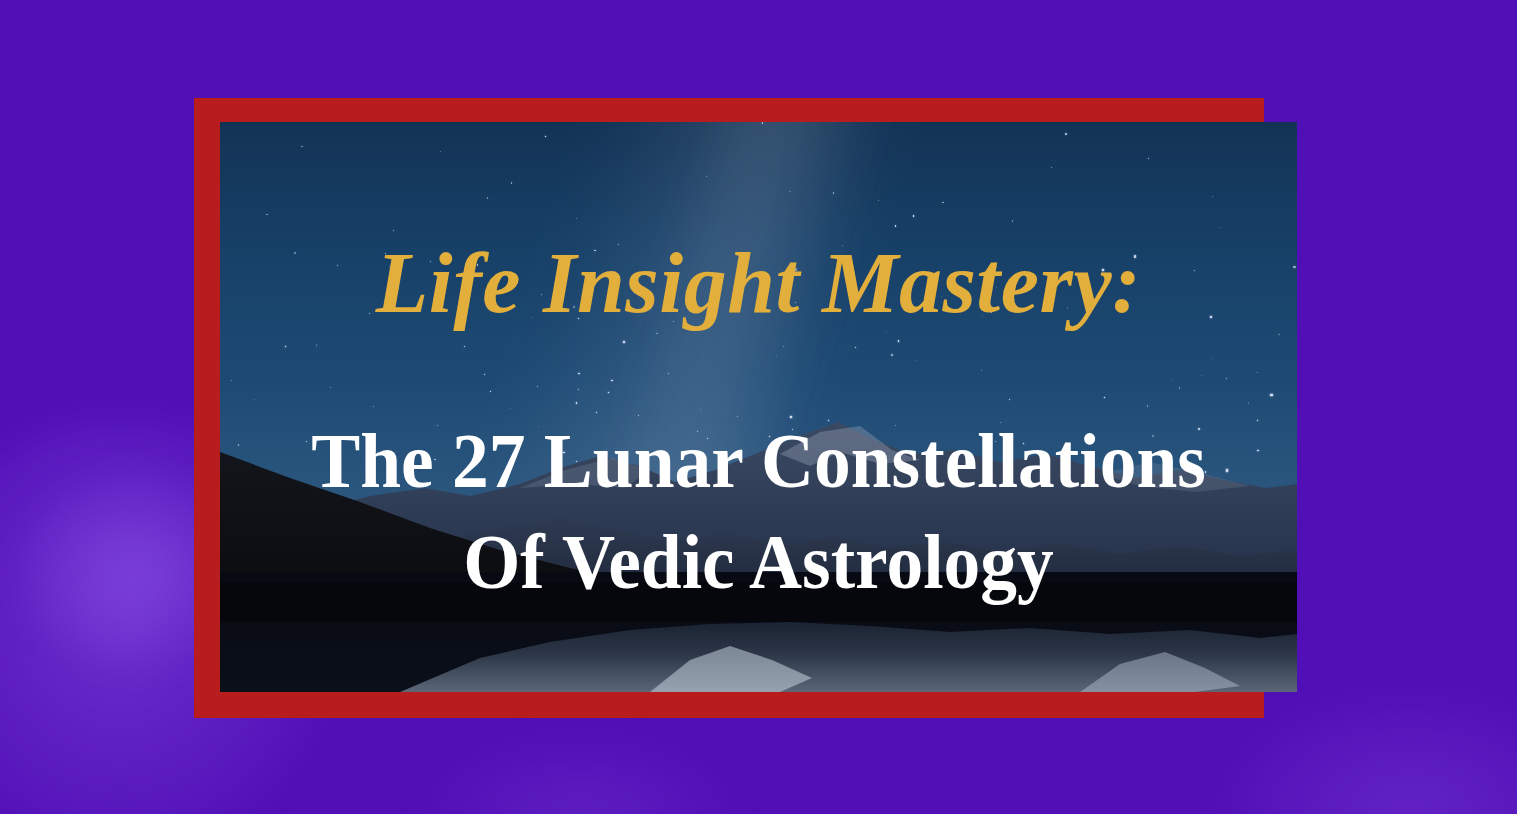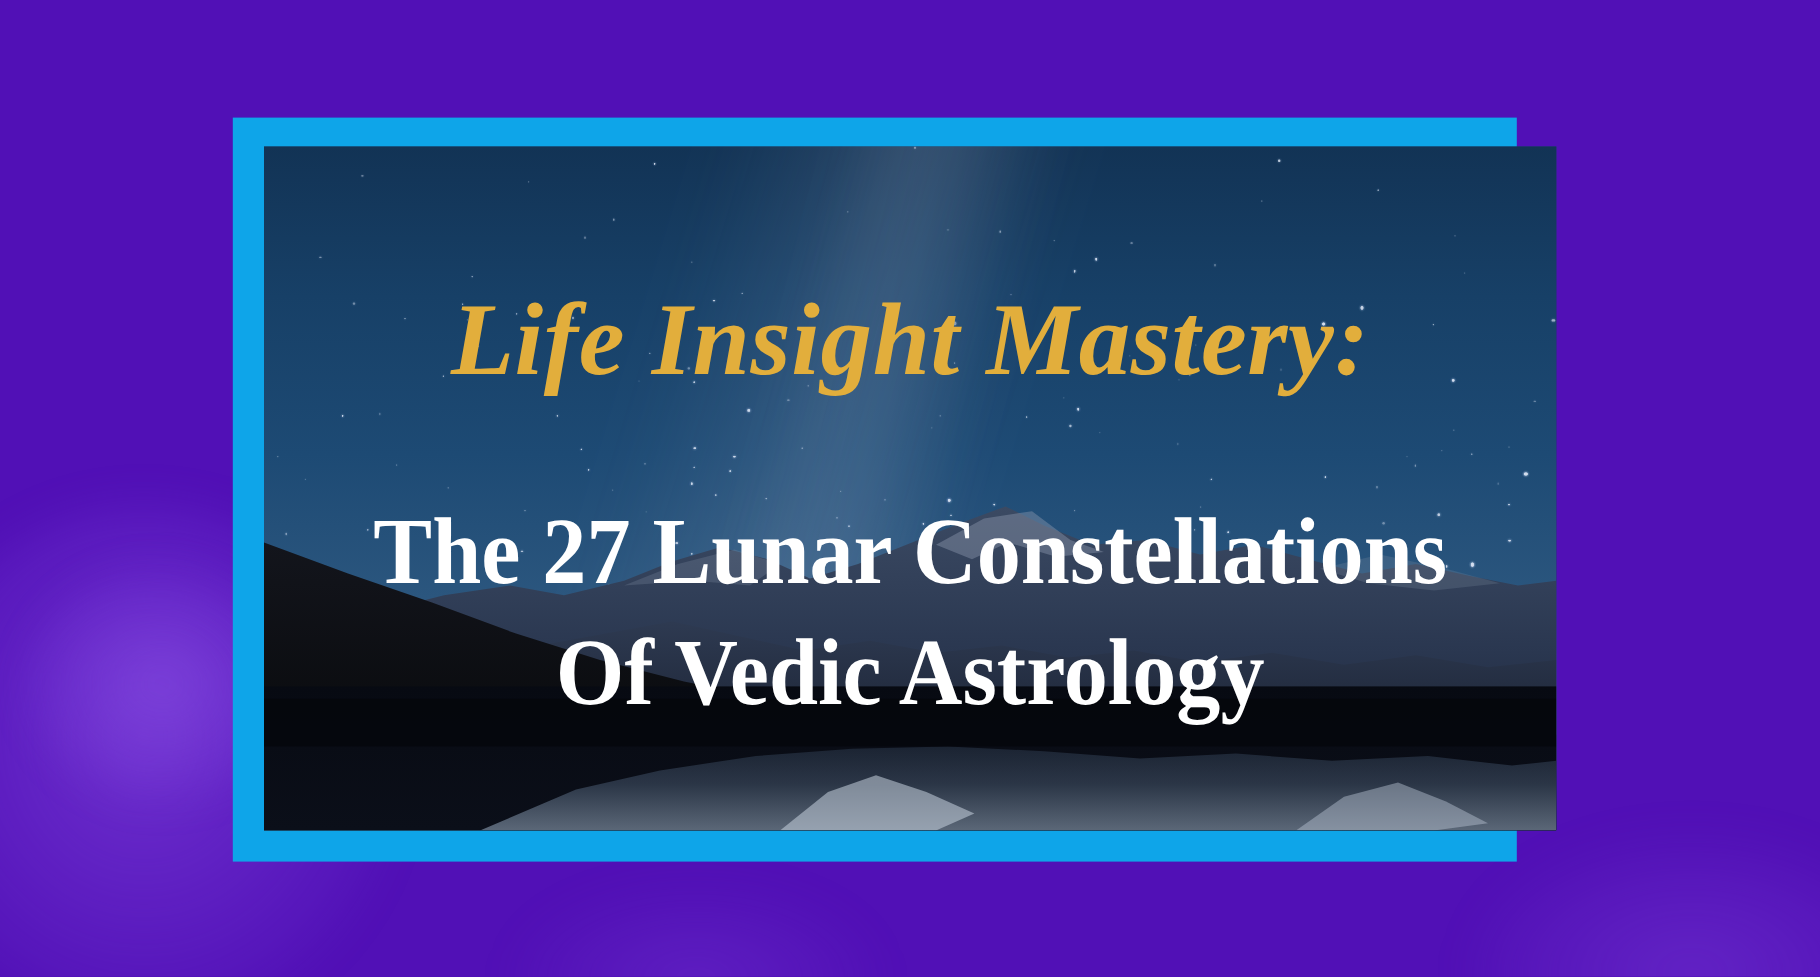--- a/index.html
+++ b/index.html
@@ -75,21 +75,21 @@
     filter: blur(18px);
   }
 
   
   .frame {
     position: absolute;
     left: 194px;
     top: 98px;
     width: 1070px;
     height: 620px;
-    background: #0ea5e9;
+    background: #b91c1c;
   }
 
   
   .photo {
     position: absolute;
     left: 26px;
     top: 24px;
     width: 1077px;
     height: 570px;
     overflow: hidden;

